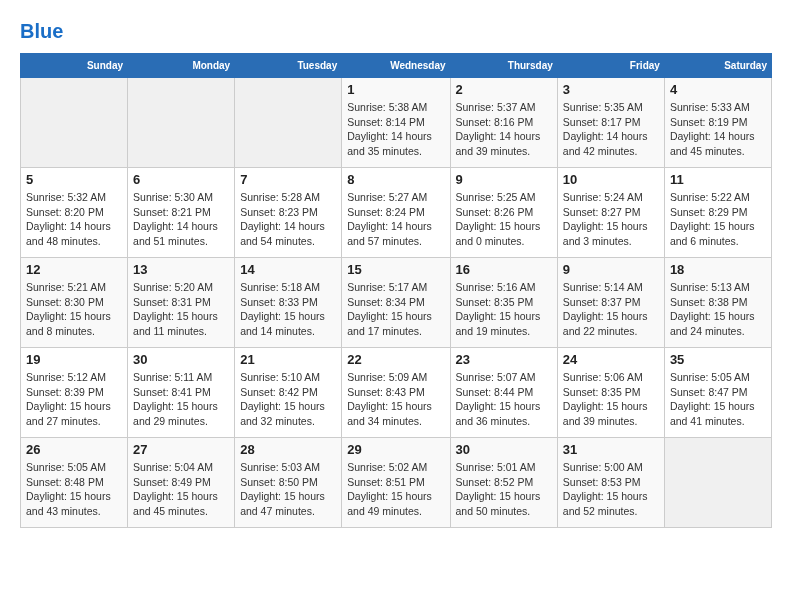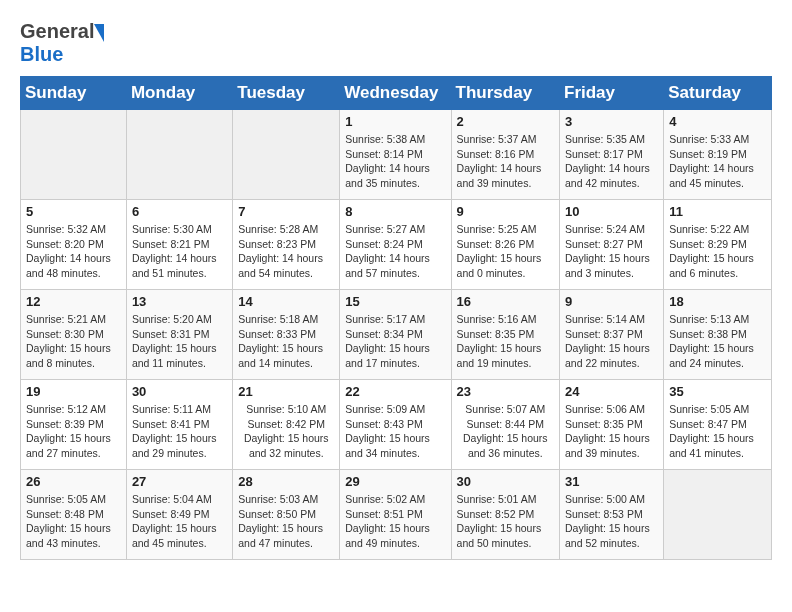--- a/index.html
+++ b/index.html
@@ -35,23 +35,23 @@
       color: #555;
     }
     table {
       width: 100%;
       border-collapse: collapse;
       font-size: 11px;
     }
     thead tr th {
       background-color: #2a6db5;
       color: #fff;
-      text-align: left;
+      text-align: right;
       padding: 6px 4px;
-      font-size: 17px;
+      font-size: 10px;
       border: 1px solid #2a6db5;
     }
     tbody tr td {
       border: 1px solid #ccc;
       vertical-align: top;
       padding: 4px 5px;
       min-height: 80px;
       height: 90px;
       width: 113px;
       background: #fff;
@@ -96,24 +96,20 @@
       border-color: transparent #1a6ec7 transparent transparent;
       display: inline-block;
       margin-bottom: -2px;
     }
   </style>
 </head>
 <body>
 
 <div class="header">
   <div class="logo">
-    <div class="logo-row">
-      <span class="logo-text-general">General</span>
-      <span class="logo-triangle"></span>
-    </div>
     <div>
       <span class="logo-text-blue">Blue</span>
     </div>
   </div>
   <div class="title-block">
     <h1></h1>
     <h2></h2>
   </div>
 </div>
 
@@ -275,35 +271,35 @@
         </td>
         <td>
           <div class="day-number">30</div>
           <div class="day-info" style="white-space: pre-line;">Sunrise: 5:11 AM
 Sunset: 8:41 PM
 Daylight: 15 hours
 and 29 minutes.</div>
         </td>
         <td>
           <div class="day-number">21</div>
-          <div class="day-info" style="white-space: pre-line; text-align: center;">Sunrise: 5:10 AM
+          <div class="day-info" style="white-space: pre-line;">Sunrise: 5:10 AM
 Sunset: 8:42 PM
 Daylight: 15 hours
 and 32 minutes.</div>
         </td>
         <td>
           <div class="day-number">22</div>
           <div class="day-info" style="white-space: pre-line;">Sunrise: 5:09 AM
 Sunset: 8:43 PM
 Daylight: 15 hours
 and 34 minutes.</div>
         </td>
         <td>
           <div class="day-number">23</div>
-          <div class="day-info" style="white-space: pre-line; text-align: center;">Sunrise: 5:07 AM
+          <div class="day-info" style="white-space: pre-line;">Sunrise: 5:07 AM
 Sunset: 8:44 PM
 Daylight: 15 hours
 and 36 minutes.</div>
         </td>
         <td>
           <div class="day-number">24</div>
           <div class="day-info" style="white-space: pre-line;">Sunrise: 5:06 AM
 Sunset: 8:35 PM
 Daylight: 15 hours
 and 39 minutes.</div>

